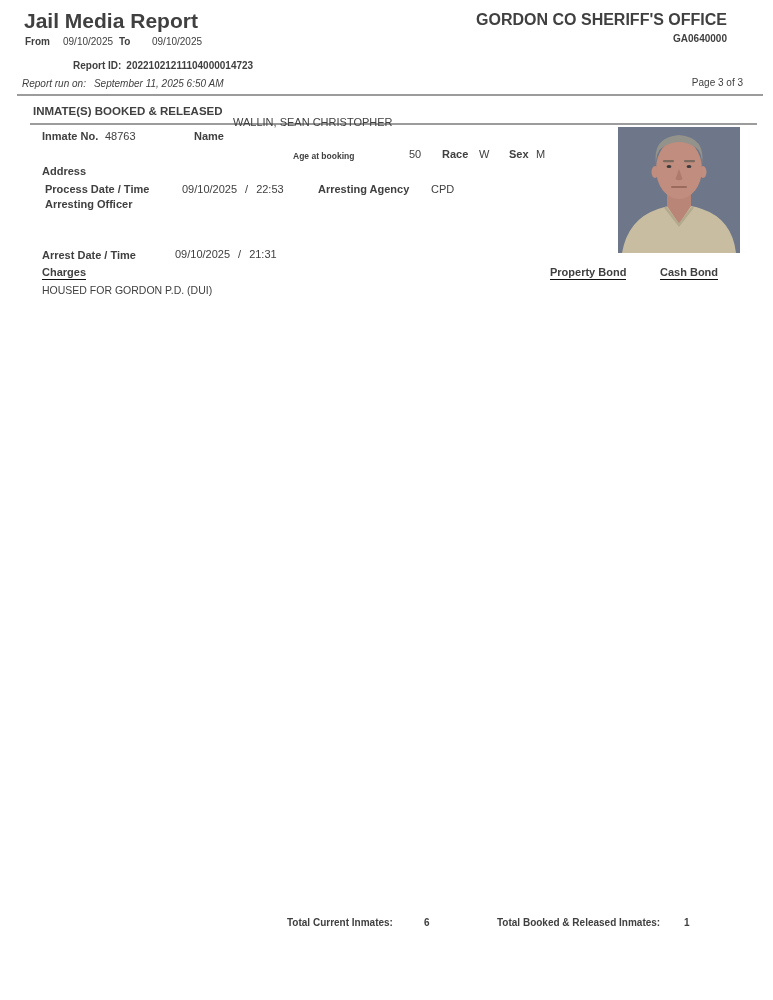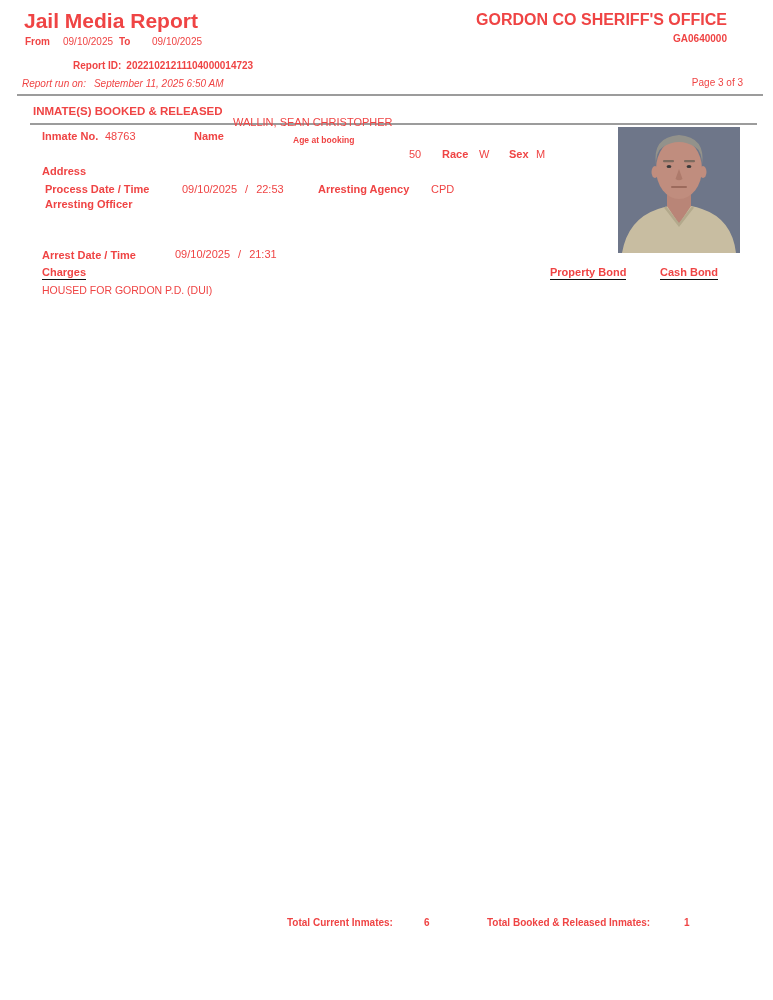--- a/index.html
+++ b/index.html
@@ -1,21 +1,21 @@
 <!DOCTYPE html>
 <html><head>
 <meta charset="utf-8">
 <style>
   html,body{margin:0;padding:0;background:#fff;}
   .page{
     position:relative;
     width:773px;height:1000px;
     background:#fff;
     font-family:"Liberation Sans", sans-serif;
-    color:#ef4444;
+    color:#404040;
     overflow:hidden;
   }
   .abs{position:absolute;white-space:nowrap;}
   .b{font-weight:bold;}
   .i{font-style:italic;}
   .fs21{font-size:21px;}
   .fs16{font-size:16px;}
   .fs11{font-size:11px;text-align:right;}
   .fs10{font-size:10px;}
   .fs8{font-size:8.5px;}
@@ -46,21 +46,21 @@
   <div class="rule" style="left:17px;top:94px;width:746px;"></div>
 
   <div class="abs b" style="left:33px;top:105px;font-size:11.5px;">INMATE(S) BOOKED &amp; RELEASED</div>
   <div class="rule" style="left:30px;top:123px;width:727px;"></div>
 
   <div class="abs b fs11" style="left:42px;top:130px;">Inmate No.</div>
   <div class="abs fs11" style="left:105px;top:130px;">48763</div>
   <div class="abs b fs11" style="left:194px;top:130px;">Name</div>
   <div class="abs fs11" style="left:233px;top:116px;">WALLIN, SEAN CHRISTOPHER</div>
 
-  <div class="abs b fs8" style="left:293px;top:135px;">Age at booking</div>
+  <div class="abs b fs8" style="left:293px;top:151px;">Age at booking</div>
   <div class="abs fs11" style="left:409px;top:148px;">50</div>
   <div class="abs b fs11" style="left:442px;top:148px;">Race</div>
   <div class="abs fs11" style="left:479px;top:148px;">W</div>
   <div class="abs b fs11" style="left:509px;top:148px;">Sex</div>
   <div class="abs fs11" style="left:536px;top:148px;">M</div>
 
   <div class="abs b fs11" style="left:42px;top:165px;">Address</div>
   <div class="abs fs11" style="left:110px;top:165px;"></div>
 
   <div class="abs b fs11" style="left:45px;top:183px;">Process Date / Time</div>
@@ -93,16 +93,16 @@
   <div class="abs fs11" style="left:175px;top:248px;"><span>09/10/2025</span><span class="slash">/</span><span>21:31</span></div>
 
   <div class="abs b fs11" style="left:42px;top:266px;"><span class="u">Charges</span></div>
   <div class="abs b fs11" style="left:550px;top:266px;"><span class="u">Property Bond</span></div>
   <div class="abs b fs11" style="left:660px;top:266px;"><span class="u">Cash Bond</span></div>
 
   <div class="abs" style="left:42px;top:284px;font-size:10.5px;">HOUSED FOR GORDON P.D. (DUI)</div>
 
   <div class="abs b fs10" style="left:287px;top:917px;">Total Current Inmates:</div>
   <div class="abs b fs10" style="left:424px;top:917px;">6</div>
-  <div class="abs b fs10" style="left:487px;top:917px;">Total Booked &amp; Released Inmates:</div>
+  <div class="abs b fs10" style="left:497px;top:917px;">Total Booked &amp; Released Inmates:</div>
   <div class="abs b fs10" style="left:684px;top:917px;">1</div>
 
 </div>
 
 </body></html>

